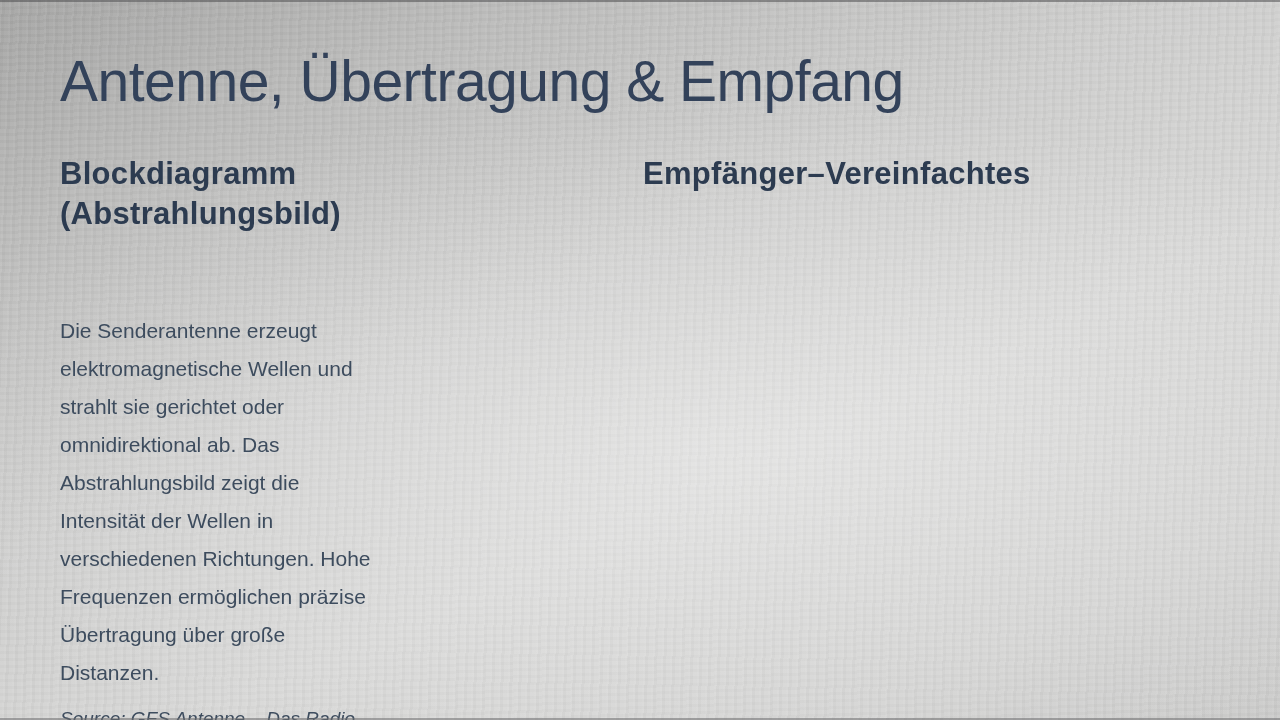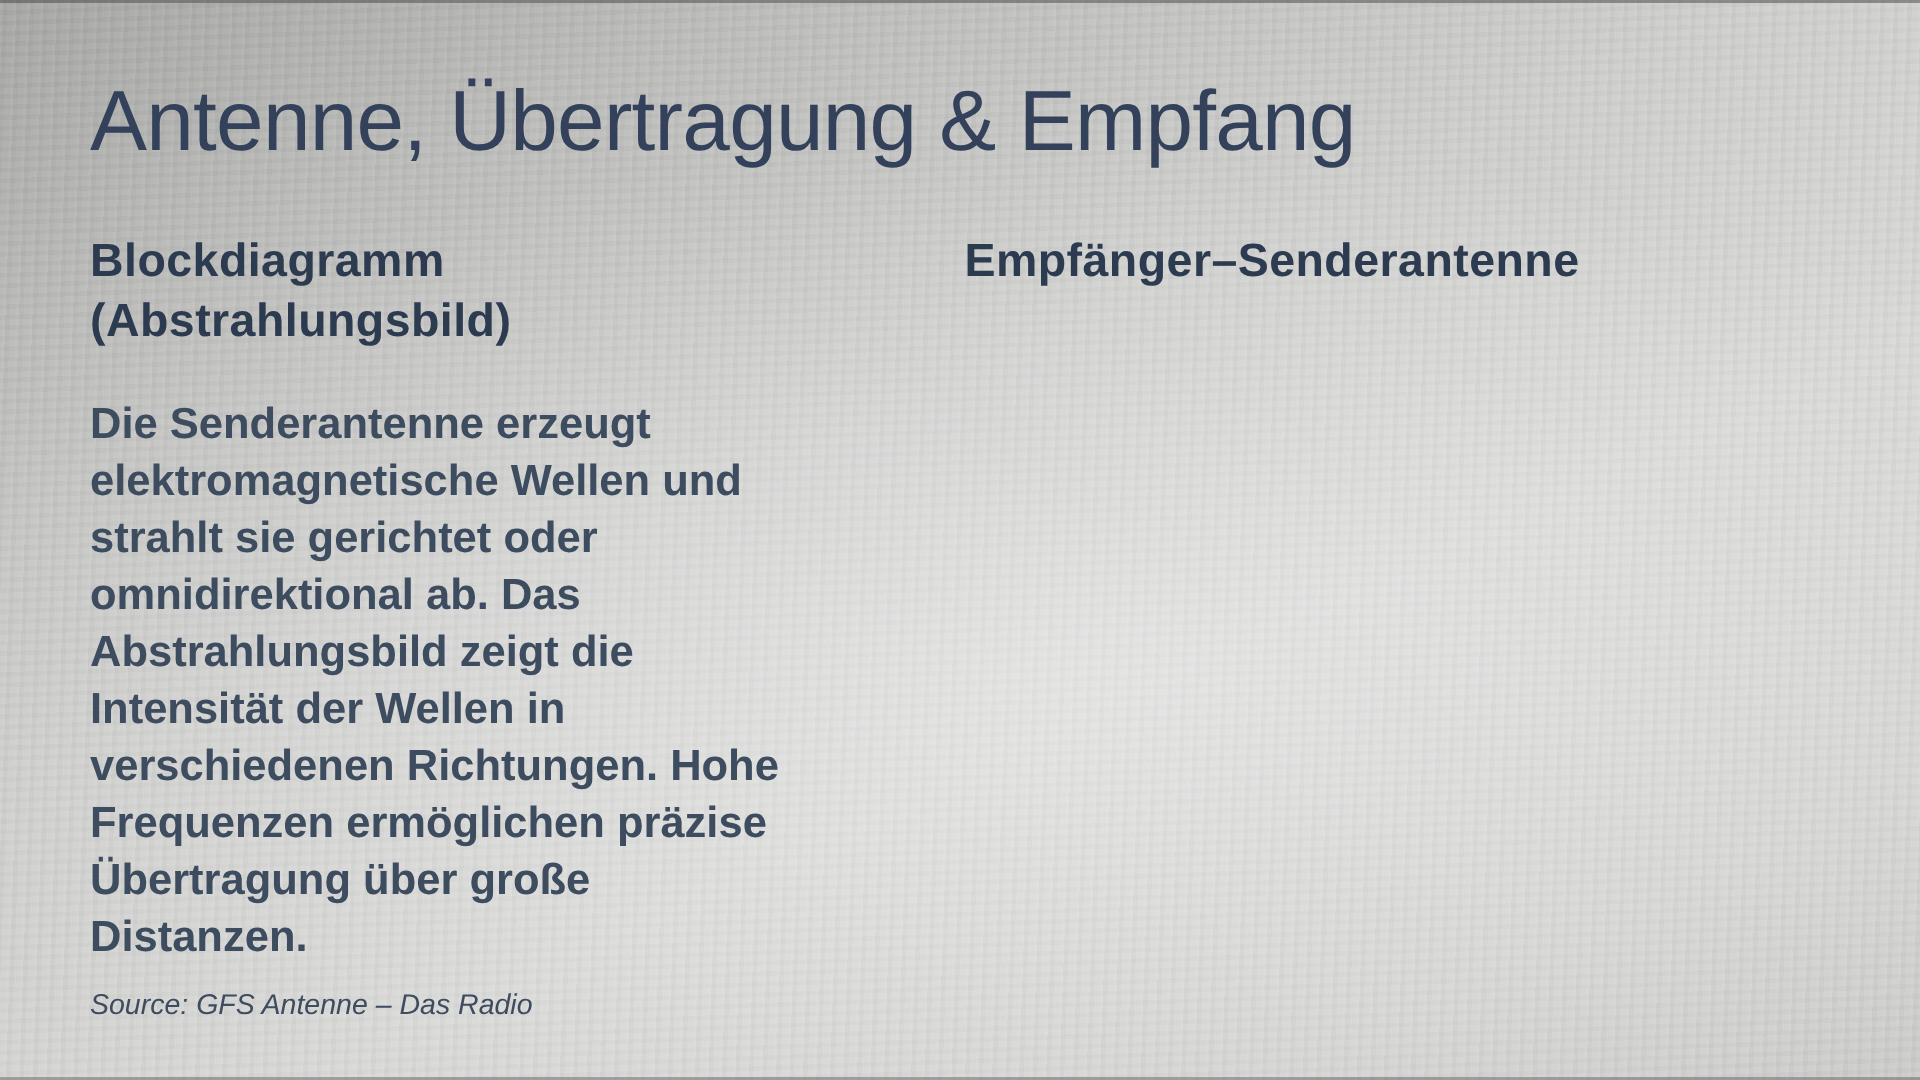--- a/index.html
+++ b/index.html
@@ -74,25 +74,26 @@
     min-height: 110px;
     font-size: 31px;
     font-weight: 700;
     letter-spacing: 0.3px;
     line-height: 40px;
     color: #2c3b50;
     white-space: pre-line;
   }
 
   .column-body {
-    font-size: 29px;
-    font-weight: 700;
+    font-size: 21px;
+    font-weight: 400;
     line-height: 38px;
     color: #3d4c5e;
     white-space: pre-line;
+    margin-top: 48px;
   }
 
   .source-line {
     margin-top: 16px;
     font-size: 19px;
     font-style: italic;
     color: #3d4c5e;
   }
 </style>
 </head>
@@ -115,18 +116,18 @@
 Abstrahlungsbild zeigt die
 Intensität der Wellen in
 verschiedenen Richtungen. Hohe
 Frequenzen ermöglichen präzise
 Übertragung über große
 Distanzen.</div>
         <div class="source-line">Source: GFS Antenne – Das Radio</div>
       </div>
 
       <div class="column">
-        <div class="column-heading">Empfänger–Senderantenne</div>
+        <div class="column-heading">Empfänger–Vereinfachtes</div>
       </div>
 
     </div>
   </div>
 </div>
 
 </body></html>

